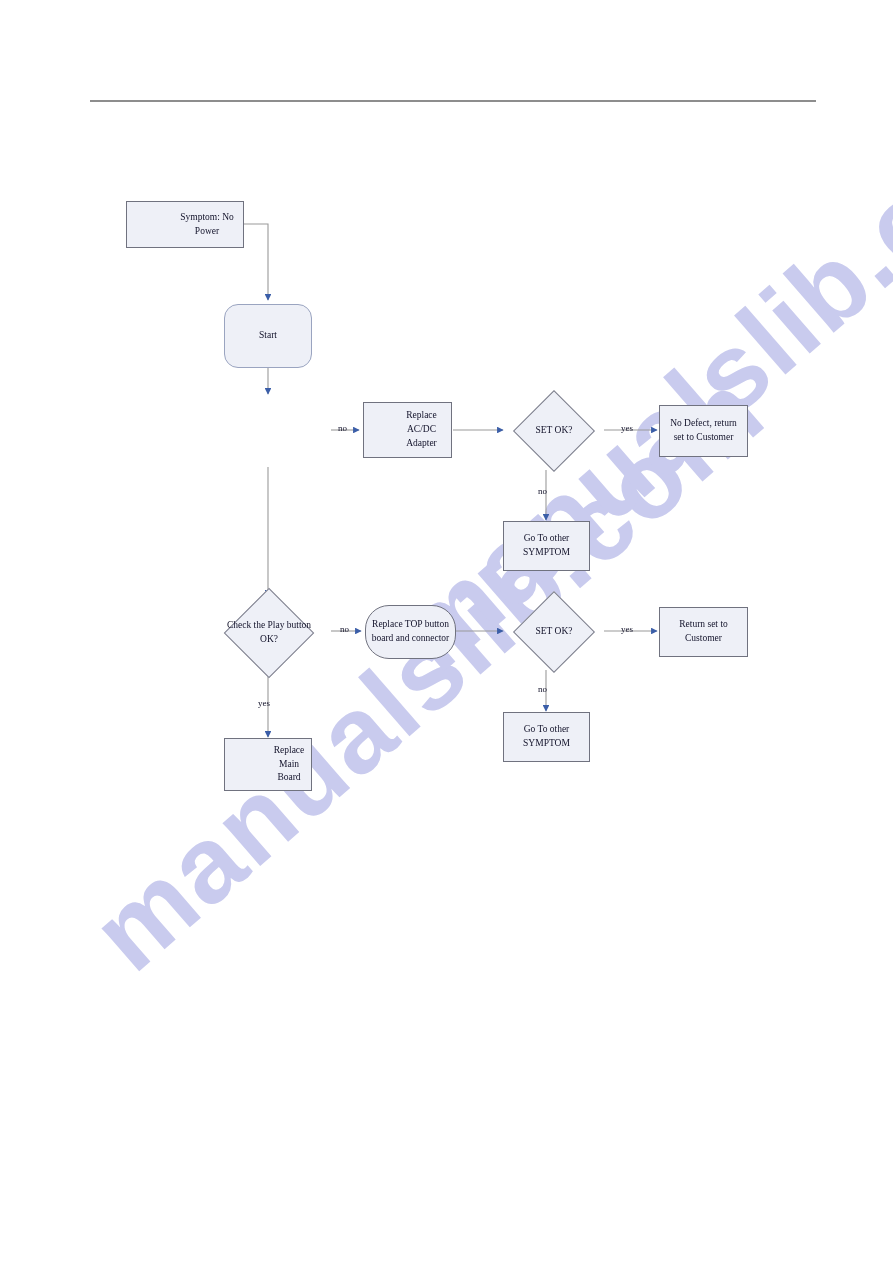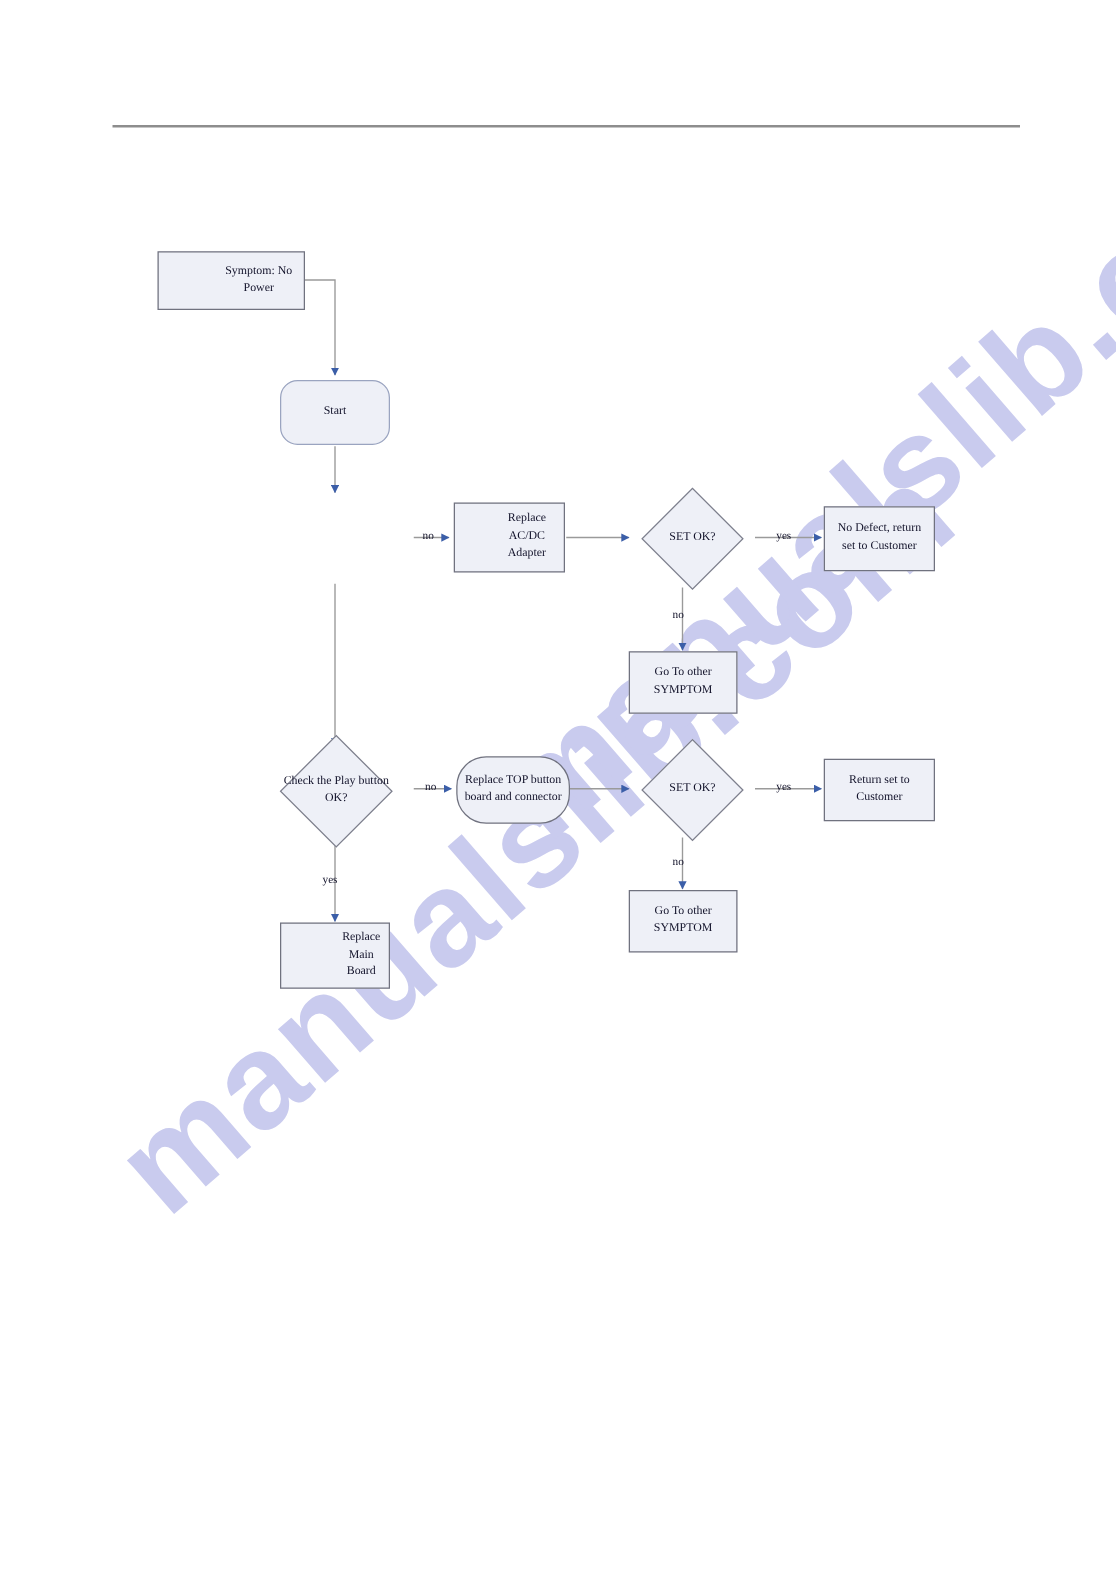--- a/index.html
+++ b/index.html
@@ -194,21 +194,21 @@
       <path d="M 268 668 L 268 737"></path>
     </g>
   </svg>
 
   <div id="diagram">
 
     <div class="node process" style="left:126px; top:201px; width:118px; height:47px;padding-left:48px;">
       <span class="node-label">Symptom: No Power</span>
     </div>
 
-    <div class="node terminator" style="left:224px; top:304px; width:88px; height:52px;">
+    <div class="node terminator" style="left:224px; top:304px; width:88px; height:64px;">
       <span class="node-label">Start</span>
     </div>
 
 
     <div class="node process" style="left:363px; top:402px; width:89px; height:56px;padding-left:32px;">
       <span class="node-label">Replace AC/DC
 Adapter</span>
     </div>
 
     <div class="decision" style="left:503px; top:392px; width:102px; height:77px;">

